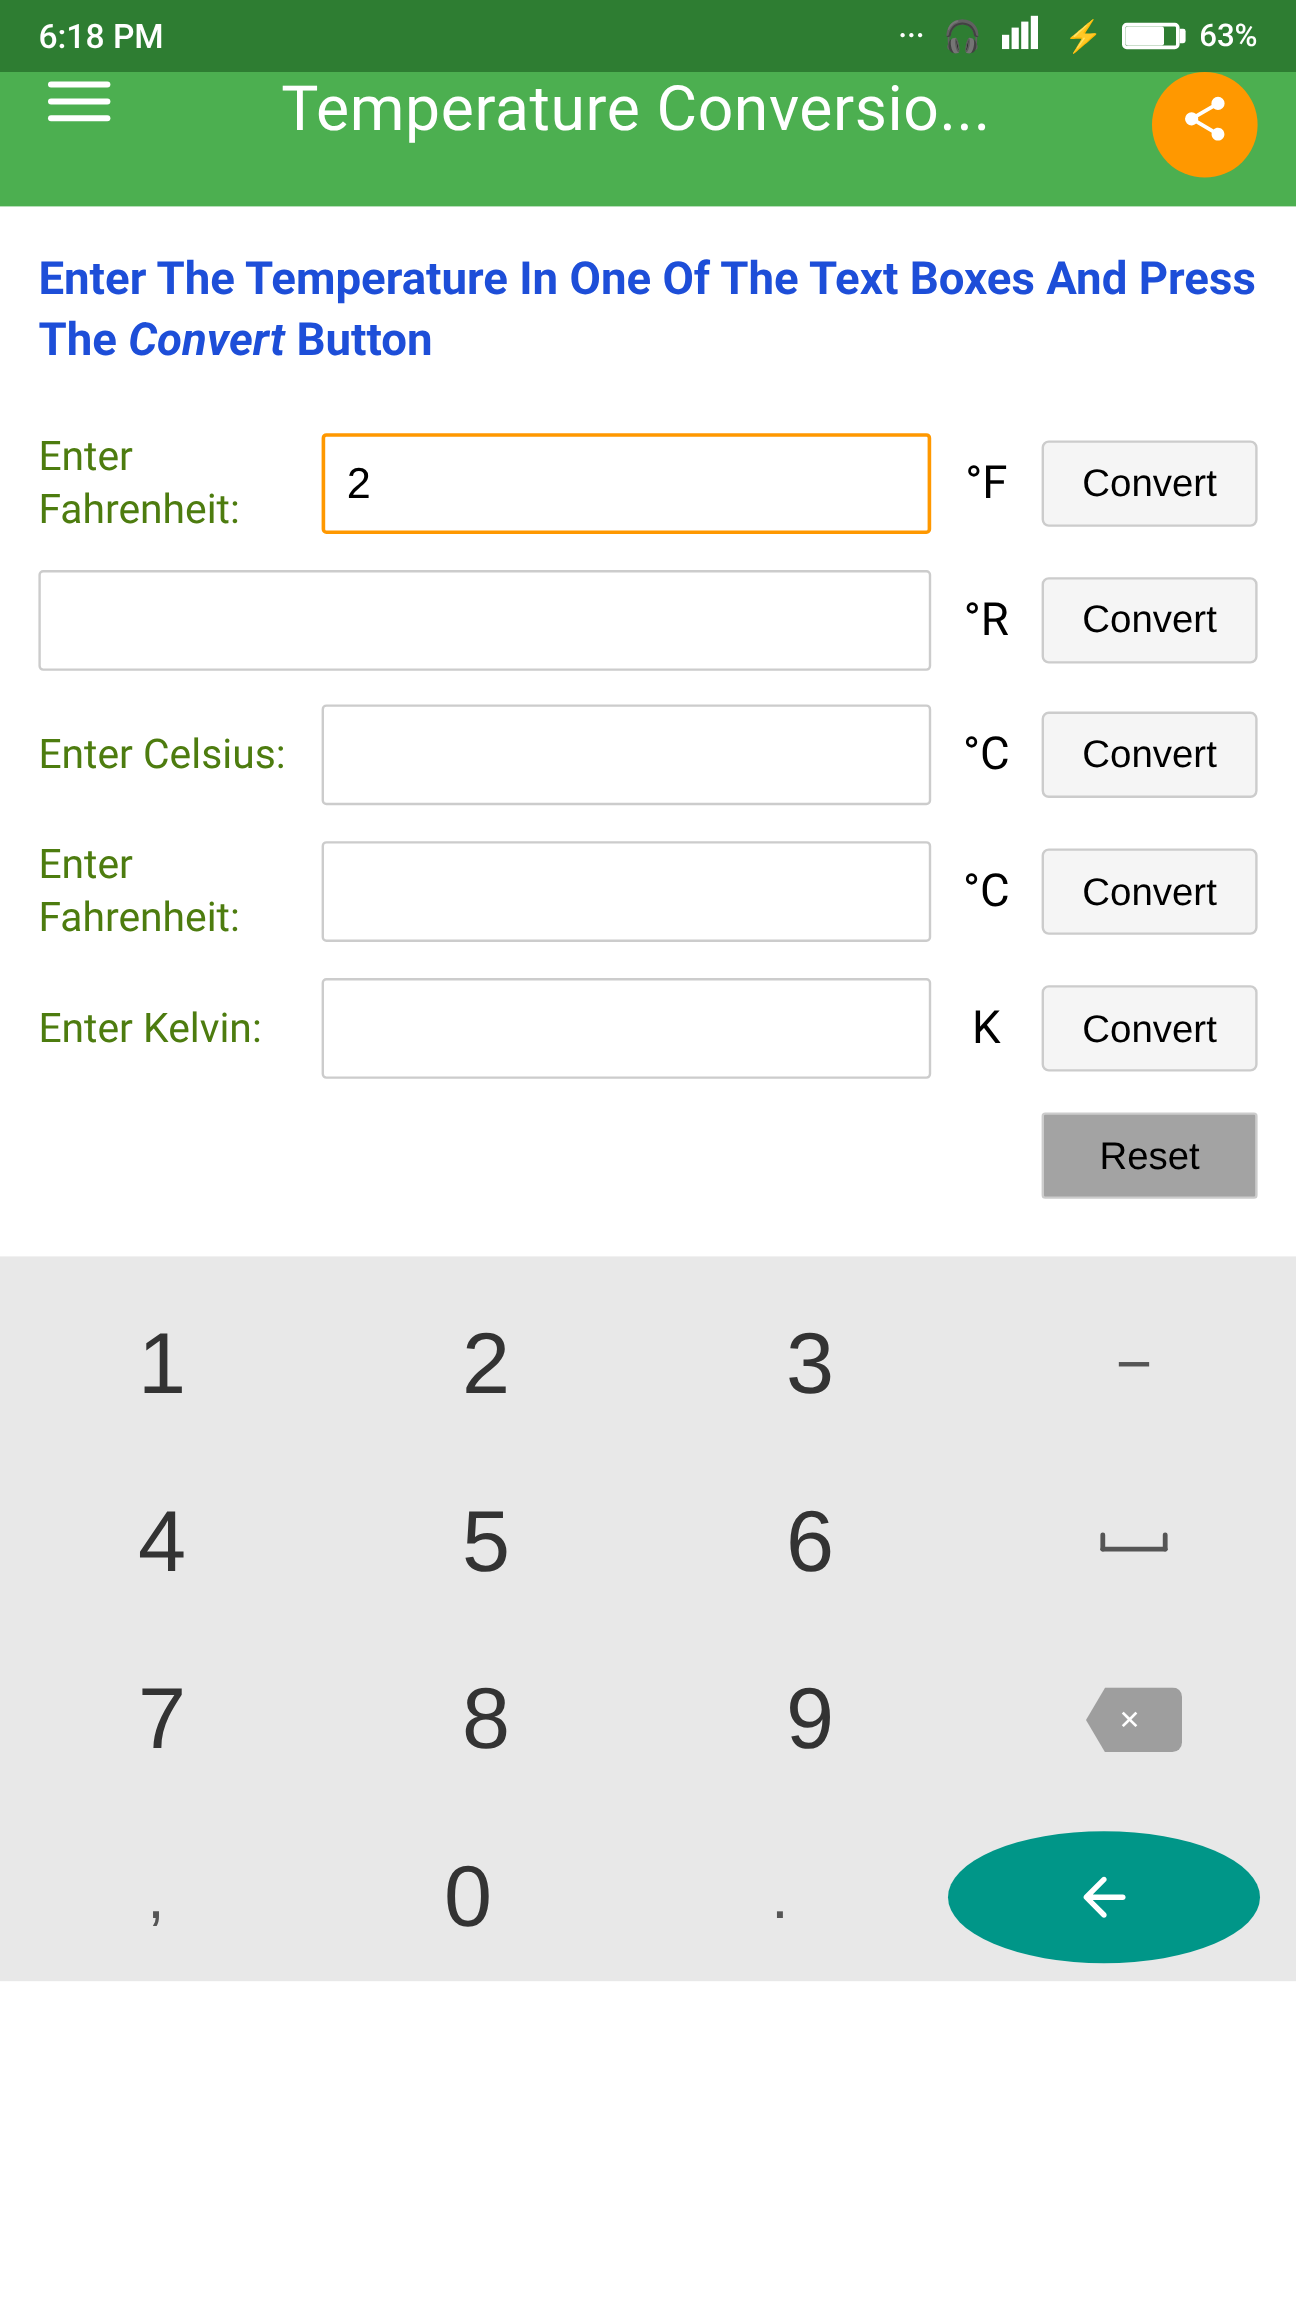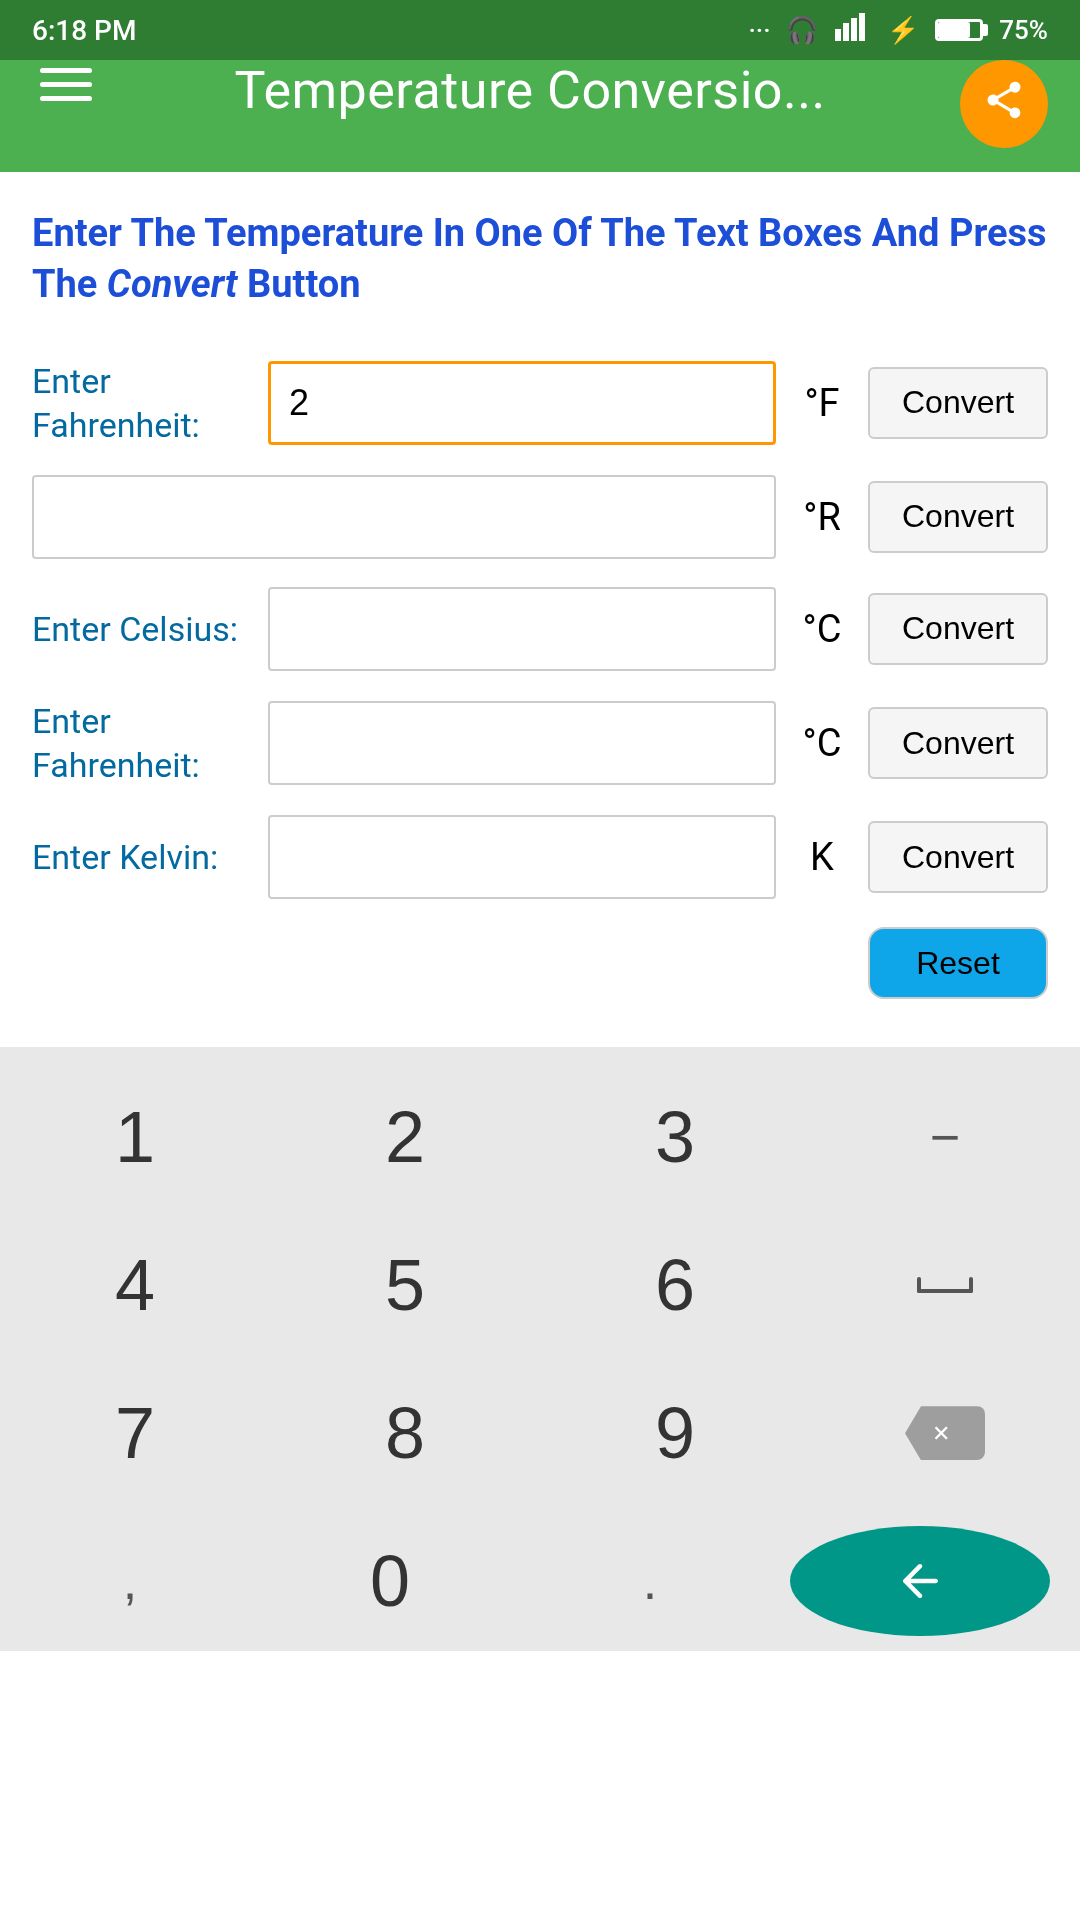--- a/index.html
+++ b/index.html
@@ -107,21 +107,21 @@
 
     
     .converter-row {
       display: flex;
       align-items: center;
       margin-bottom: 28px;
       gap: 16px;
     }
     .row-label {
       font-size: 34px;
-      color: #0369a1;
+      color: #4d7c0f;
       width: 220px;
       flex-shrink: 0;
       line-height: 1.3;
     }
     .temp-input {
       flex: 1;
       height: 84px;
       border: 2px solid #ccc;
       border-radius: 4px;
       font-size: 36px;
@@ -155,23 +155,23 @@
 
     .reset-row {
       display: flex;
       justify-content: flex-end;
       margin-top: 8px;
       margin-bottom: 16px;
     }
     .reset-btn {
       min-width: 180px;
       height: 72px;
-      background: #0ea5e9;
+      background: #a3a3a3;
       border: 2px solid #ccc;
-      border-radius: 16px;
+      border-radius: 3px;
       font-size: 32px;
       color: #000;
       cursor: pointer;
     }
 
     
     .keyboard {
       background: #e8e8e8;
       padding: 20px 0 0 0;
       margin-top: 8px;
@@ -247,21 +247,21 @@
         <rect x="16" y="5" width="6" height="23" fill="white"></rect>
         <rect x="24" y="0" width="6" height="28" fill="white"></rect>
       </svg>
     </span>
     <span>⚡</span>
     <span class="battery-icon">
       <div class="battery-bar">
           <div class="battery-fill"></div>
         </div>
     </span>
-    <span>75%</span>
+    <span>63%</span>
   </div>
 </div>
 
 <div class="app-bar">
   <button class="hamburger-btn">
     <span></span>
       <span></span>
       <span></span>
   </button>
   <span class="app-title">Temperature Conversio...</span>

